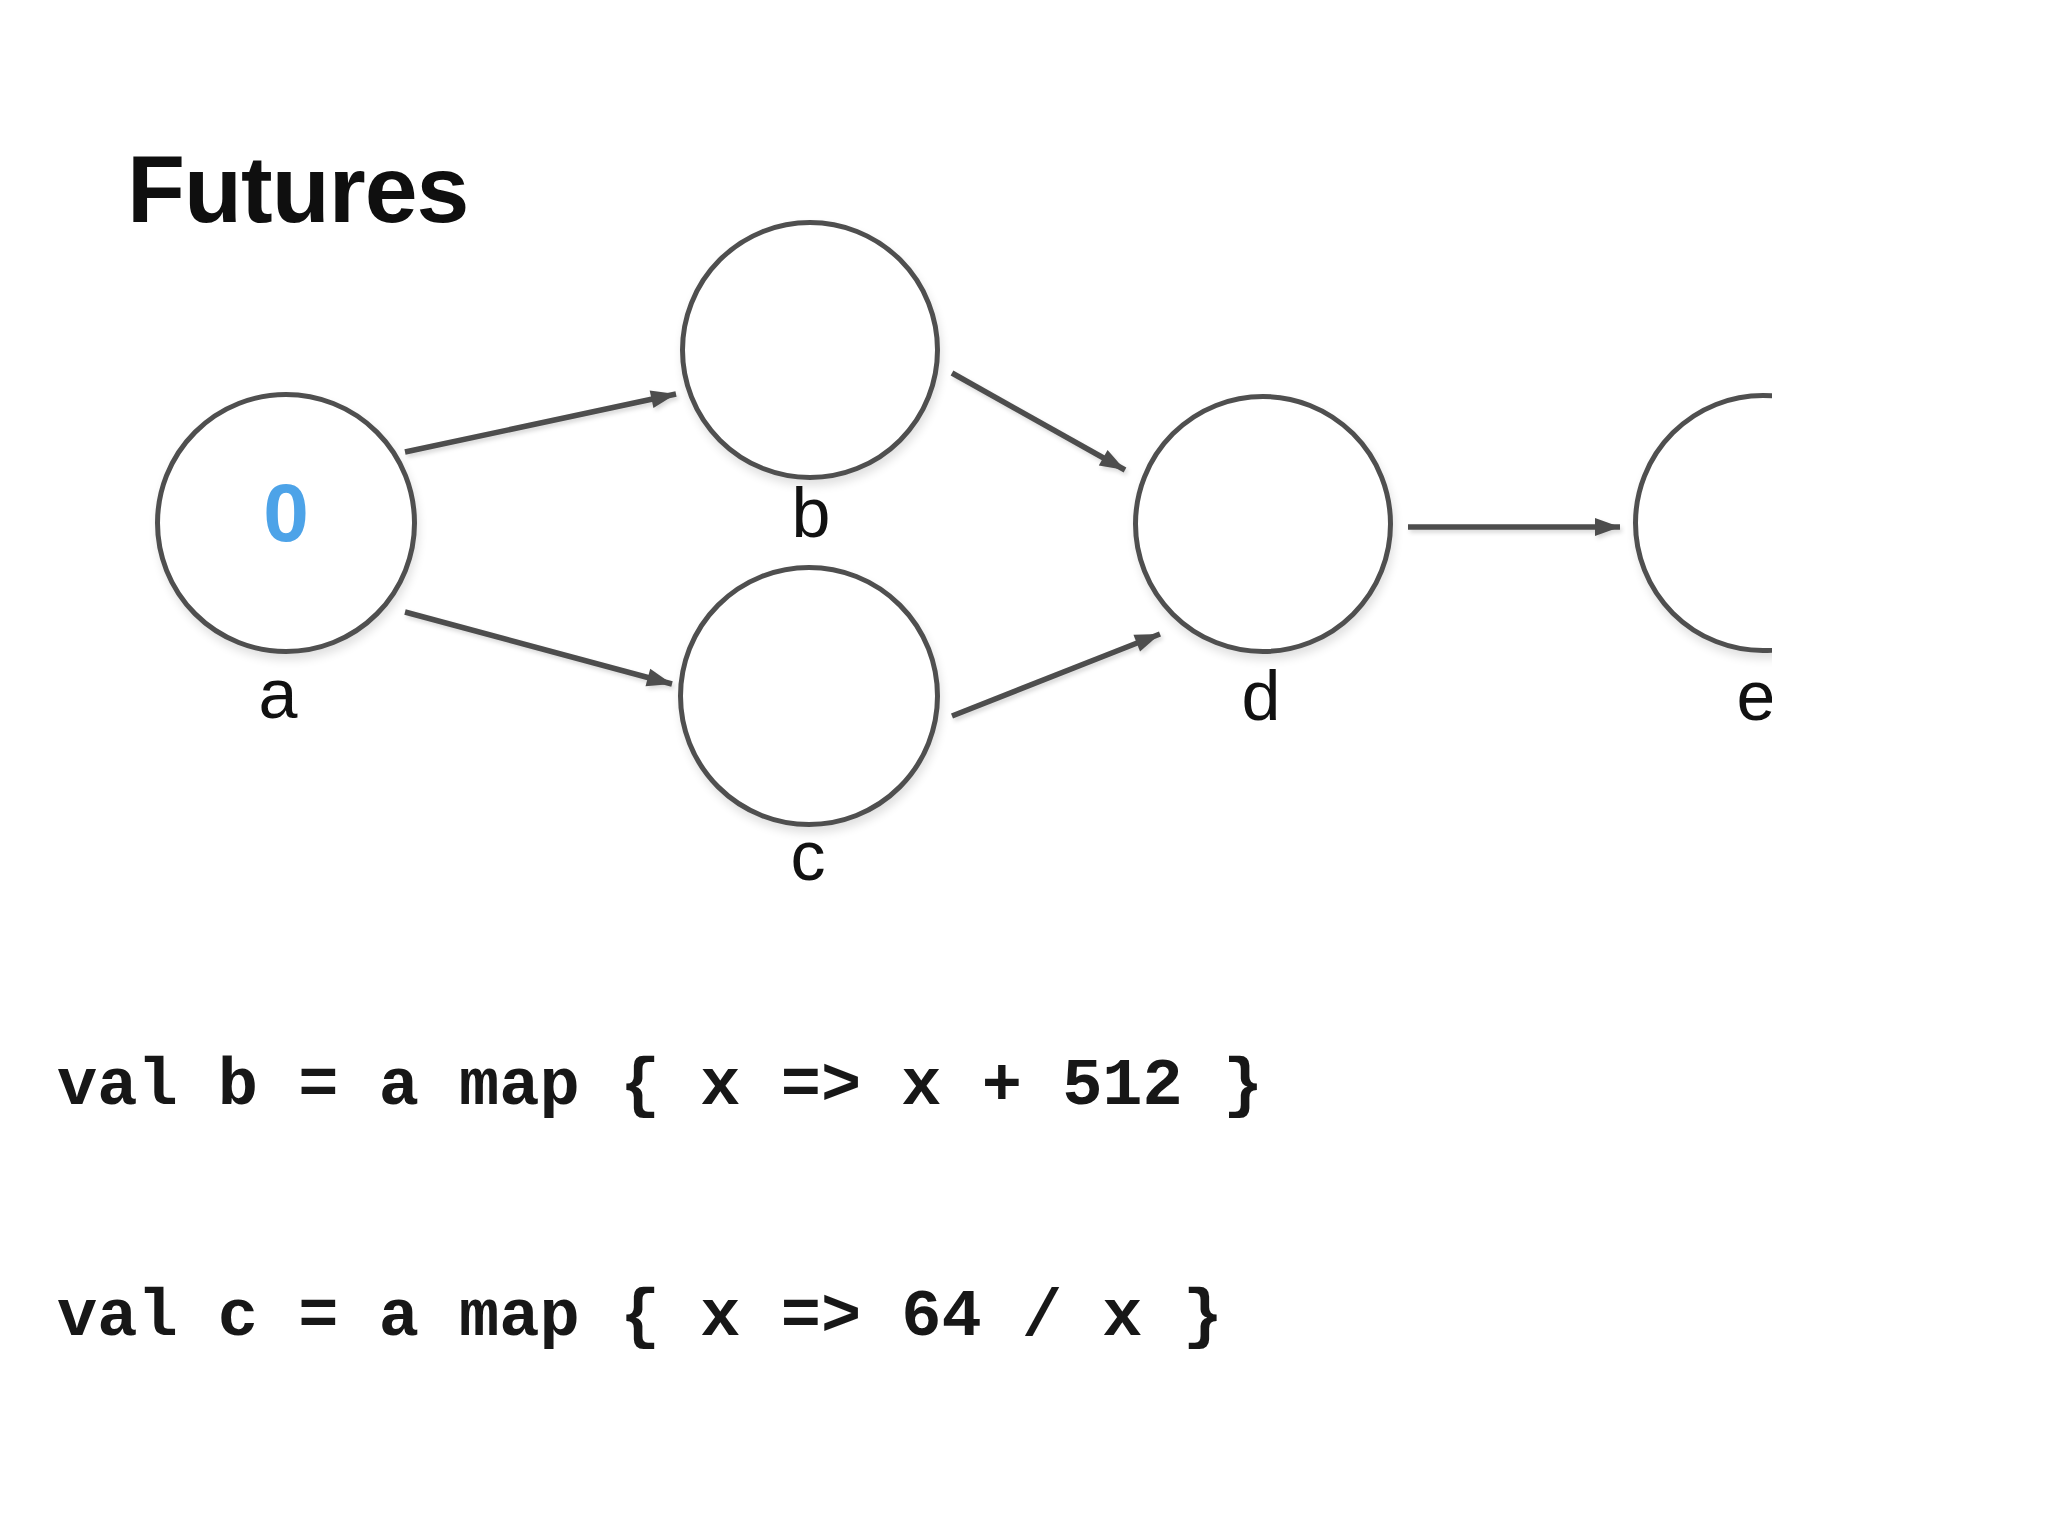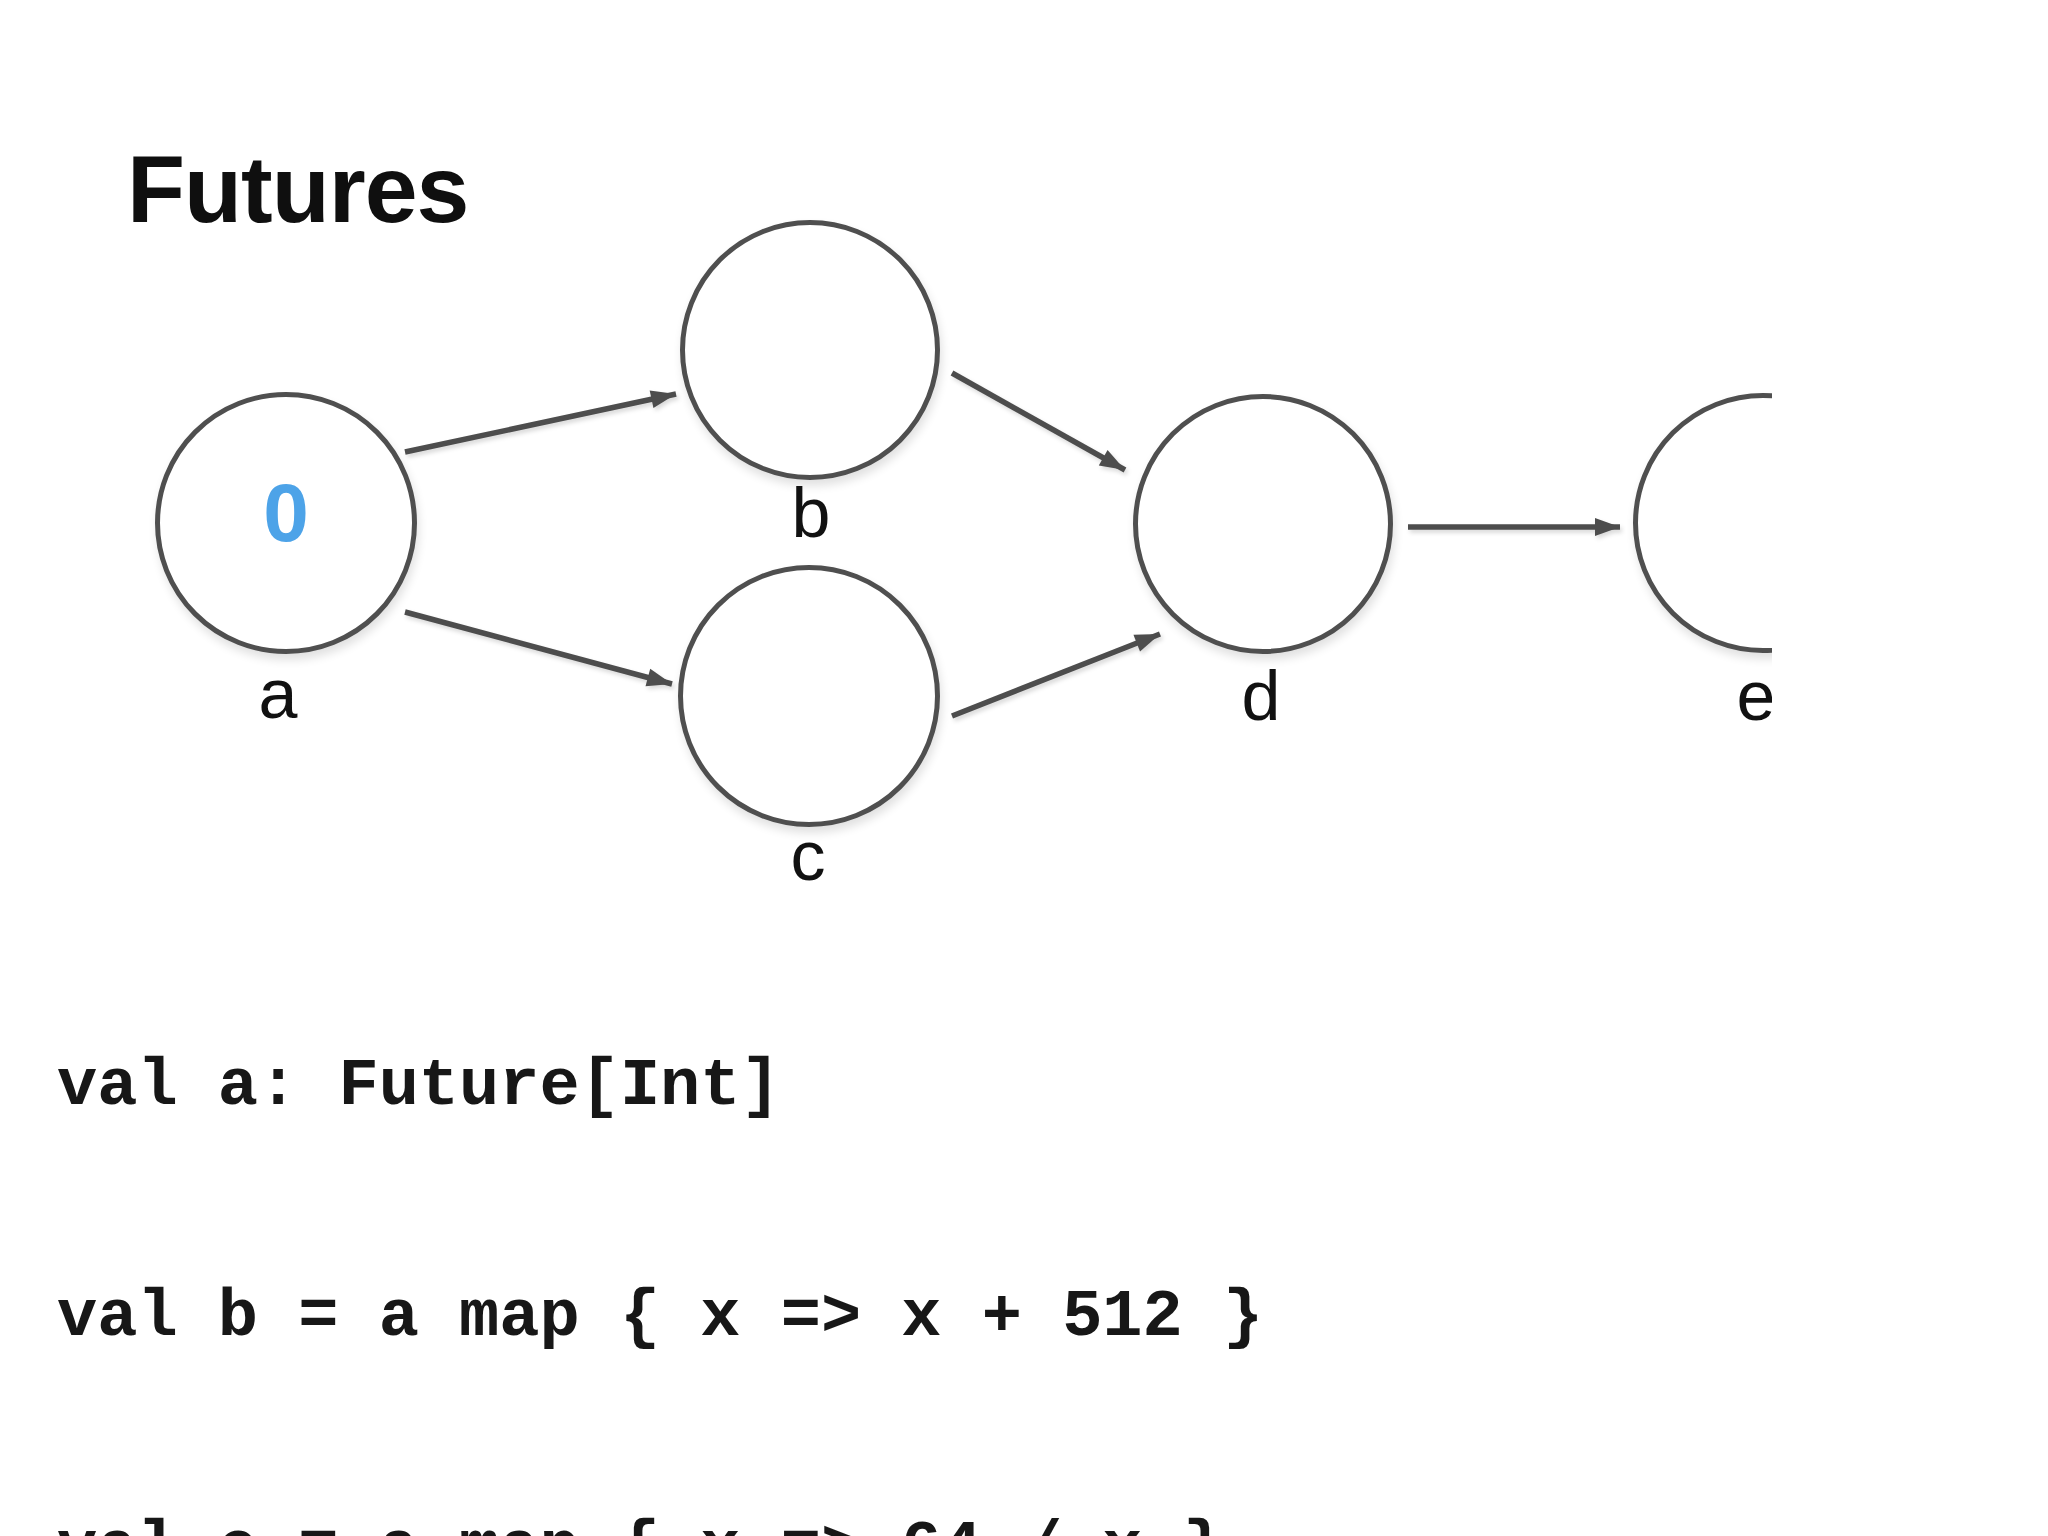--- a/index.html
+++ b/index.html
@@ -107,20 +107,19 @@
   <div class="node node-d"></div>
   <div class="node node-e"></div>
 
   <div class="node-label label-a">a</div>
   <div class="node-label label-b">b</div>
   <div class="node-label label-c">c</div>
   <div class="node-label label-d">d</div>
   <div class="node-label label-e">e</div>
 
   <div class="code-block">
-    <div>val a: Future[Int]</div>
     <div>val b = a map { x =&gt; x + 512 }</div>
     <div>val c = a map { x =&gt; 64 / x }</div>
     
     
   </div>
 
 </div>
 
 </body></html>

